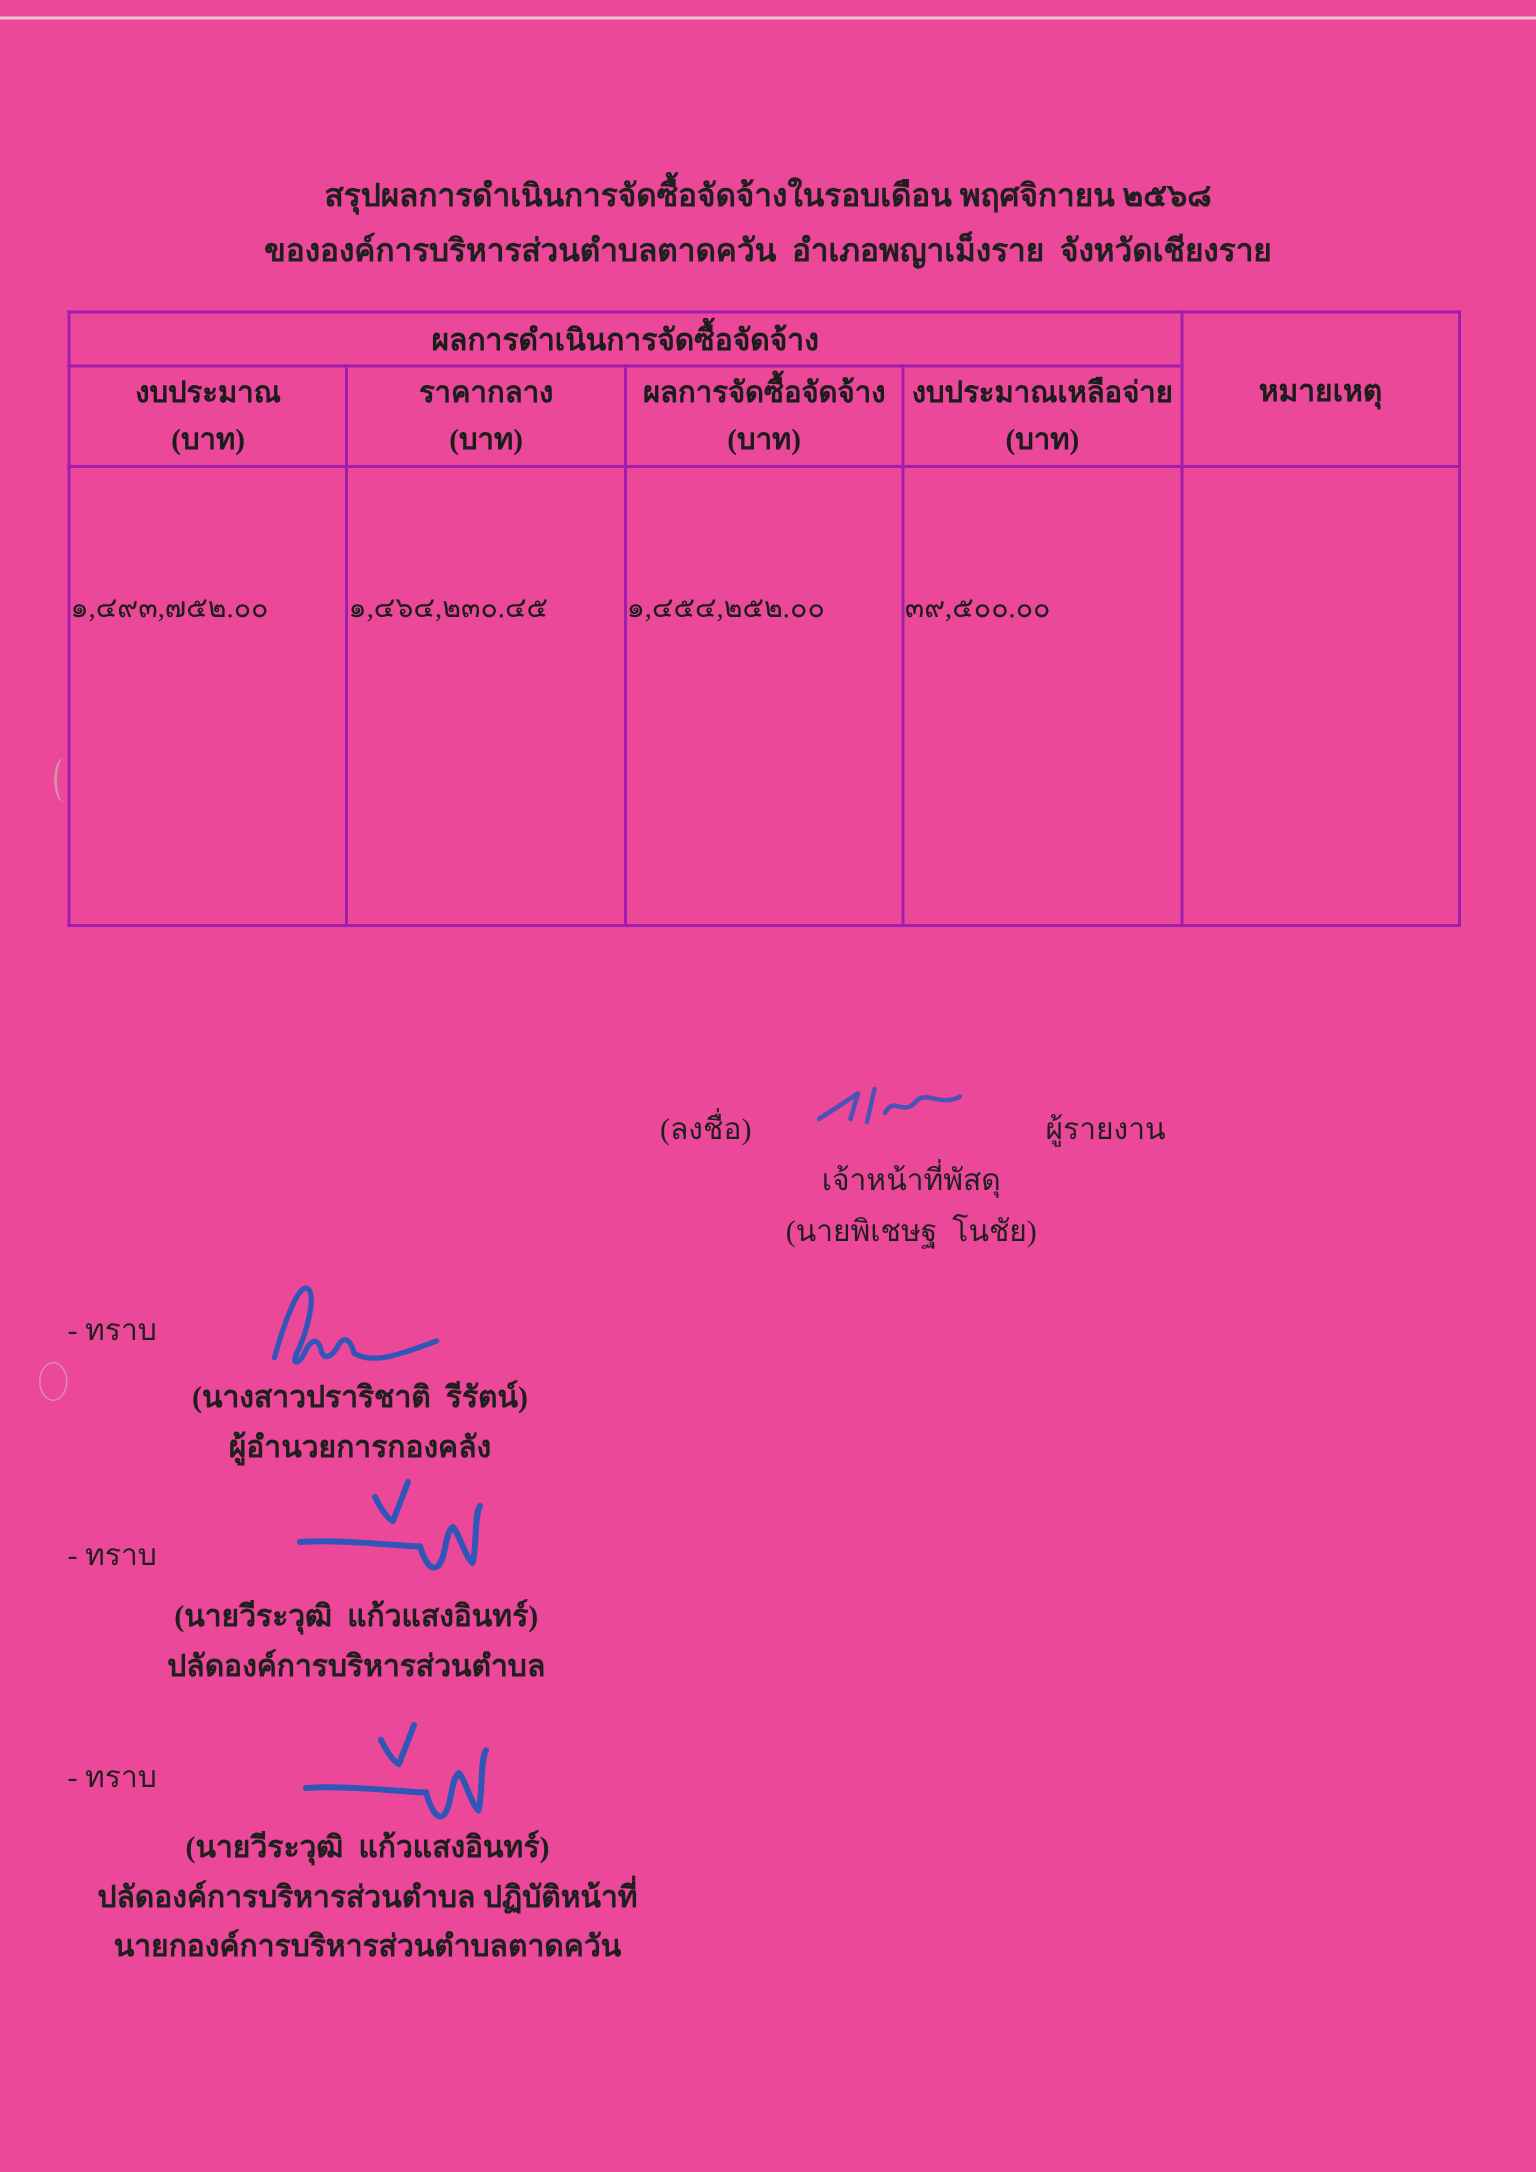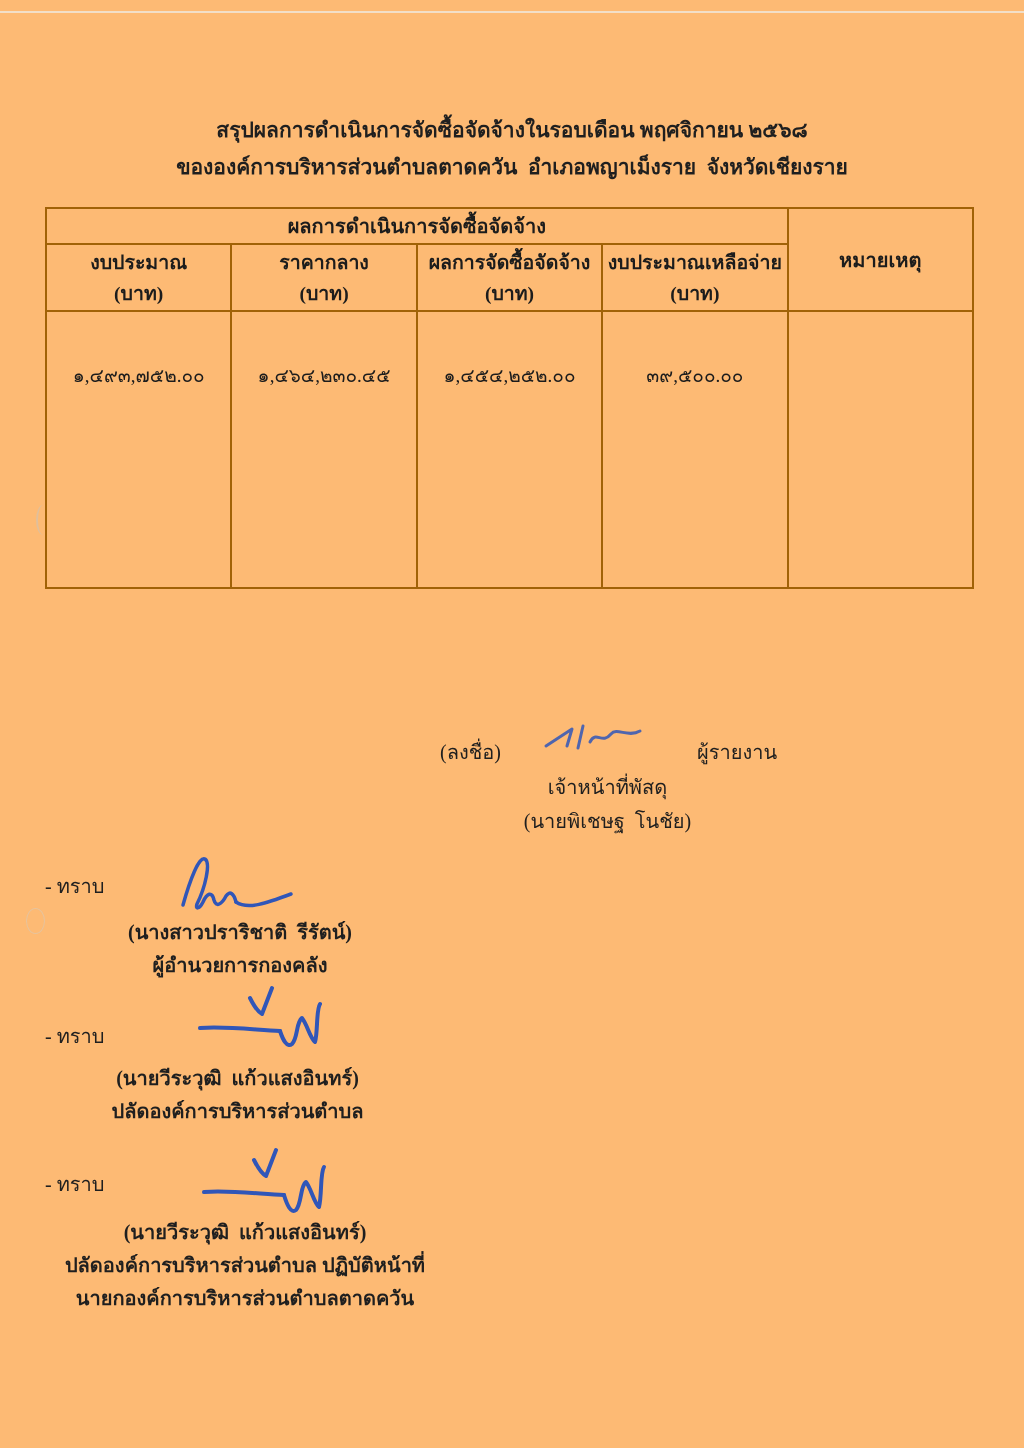--- a/index.html
+++ b/index.html
@@ -1,44 +1,44 @@
 <!DOCTYPE html>
 <html><head>
 <meta charset="utf-8">
 <style>
   html,body { margin:0; padding:0; background:#e8e8e8; }
   .page {
     position:relative;
     width:1024px; height:1448px;
     margin:0 auto;
-    background:#fdba74;
+    background:#ec4899;
     font-family:"Liberation Serif","DejaVu Serif",serif;
     color:#1f1f1f;
     overflow:hidden;
   }
   .abs { position:absolute; }
   .pre { white-space:pre-wrap; }
 
   
   .title-wrap { top:112px; left:0; width:1024px; text-align:center; font-weight:700; font-size:21px; line-height:37px; }
 
   
   table.summary {
     position:absolute; top:207px; left:45px; width:929px;
     border-collapse:collapse; table-layout:fixed;
     font-size:20px; color:#1c1c1c;
   }
   table.summary th, table.summary td {
-    border:2px solid #a16207;
+    border:2px solid #a21caf;
     font-weight:500;
     padding:0;
   }
   tr.group-row th { height:34px; font-size:20px; font-weight:600; }
   tr.colhead-row th { height:65px; vertical-align:middle; line-height:31px; font-weight:600; font-size:19.5px; }
-  tr.data-row td { height:227px; vertical-align:top; padding-top:48px; text-align:center; font-size:19px; }
+  tr.data-row td { height:227px; vertical-align:top; padding-top:77px; font-size:19px; }
   th .unit { display:block; font-weight:600; }
 
   
   .summary-text { top:570px; left:45px; width:950px; font-size:20px; line-height:41px; font-weight:600; }
 
   
   .sign-label   { top:736px; left:440px; font-size:20px;text-align:right; }
   .reporter-role{ top:736px; left:697px; font-size:20px; }
   .reporter-col { top:770px; left:420px; width:375px; text-align:center; font-size:20px; line-height:34px; }
 

